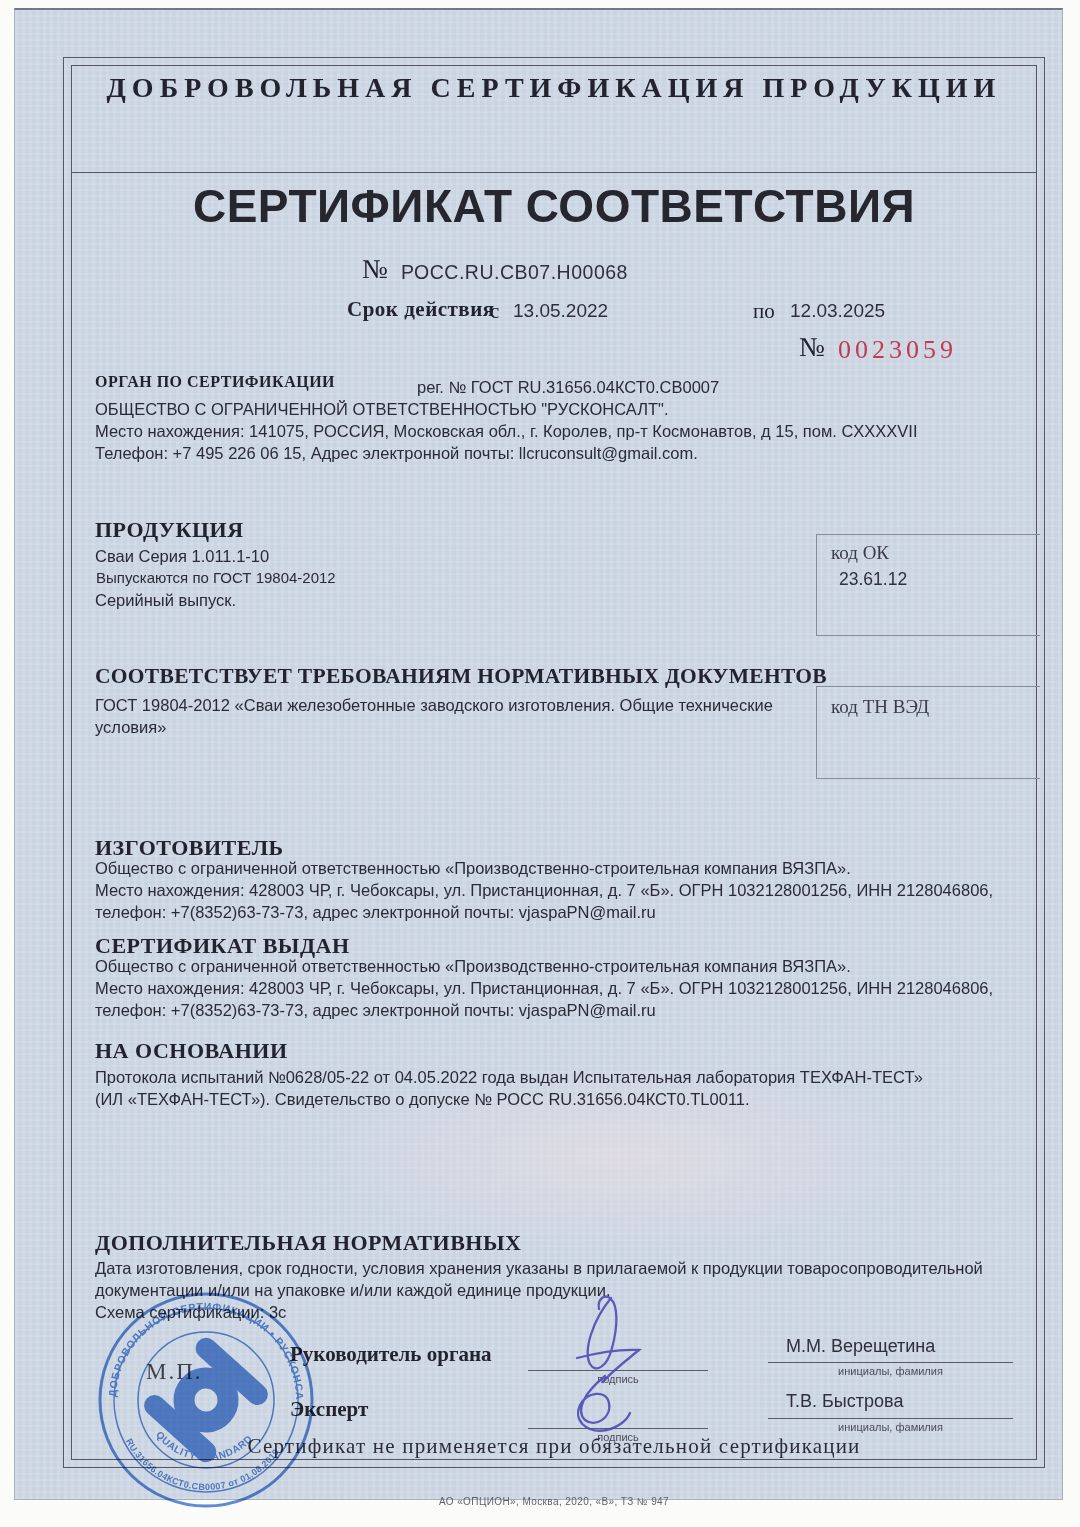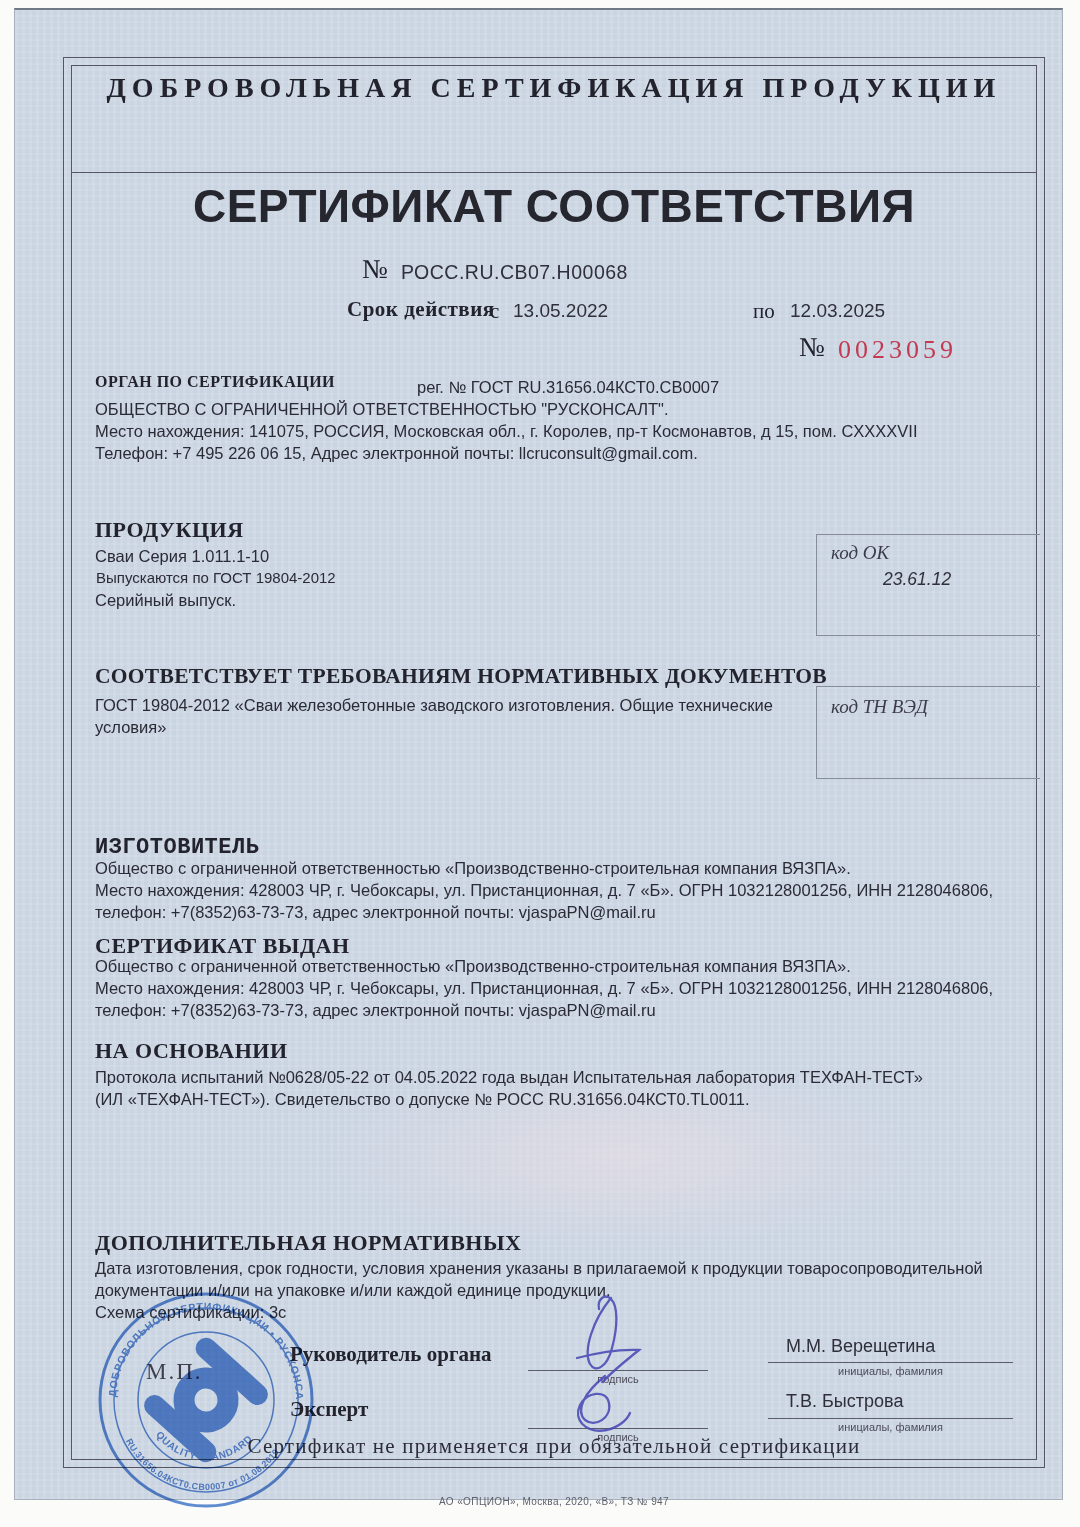--- a/index.html
+++ b/index.html
@@ -22,21 +22,21 @@
       repeating-linear-gradient(0deg, rgba(255,255,255,.04) 0 2px, rgba(163,176,194,.05) 2px 6px);
     border:1px solid #a8b0bc;
     border-top:2px solid #6f7885;
     box-sizing:border-box;
   }
   .frame{border:1px solid #565662;box-sizing:border-box;}
   .hline{height:1px;background:#565662;}
   .sigline{height:1px;background:#5b5b69;}
   .cap{font-size:11px;color:#4c4c59;text-align:center;line-height:1;}
   .codebox{
-    border:1px solid #868c98;border-right:none;box-sizing:border-box;font-style:italic;
+    border:1px solid #868c98;border-right:none;box-sizing:border-box;
   }
   .center{text-align:center;}
 </style>
 </head>
 <body>
 
 <div class="abs paper"></div>
 
 <div class="abs frame" style="left:63px;top:57px;width:982px;height:1411px;"></div>
 <div class="abs frame" style="left:71px;top:65px;width:966px;height:1395px;"></div>
@@ -64,32 +64,32 @@
 <div class="t sans" style="left:95px;top:423px;font-size:16.5px;">Место нахождения: 141075, РОССИЯ, Московская обл., г. Королев, пр-т Космонавтов, д 15, пом. CXXXXVII</div>
 <div class="t sans" style="left:95px;top:445px;font-size:16.5px;">Телефон: +7 495 226 06 15, Адрес электронной почты: llcruconsult@gmail.com.</div>
 
 <div class="t serifB" style="left:95px;top:519px;font-size:22px;letter-spacing:0.5px;">ПРОДУКЦИЯ</div>
 <div class="t sans" style="left:95px;top:548px;font-size:16.5px;">Сваи Серия 1.011.1-10</div>
 <div class="t sans" style="left:96px;top:570px;font-size:15px;">Выпускаются по ГОСТ 19804-2012</div>
 <div class="t sans" style="left:95px;top:592px;font-size:16.5px;">Серийный выпуск.</div>
 
 <div class="abs codebox" style="left:816px;top:534px;width:224px;height:102px;">
   <div class="t serif" style="left:14px;top:8px;font-size:19px;color:#3c3c48;">код ОК</div>
-  <div class="t sans" style="left:22px;top:36px;font-size:17.5px;color:#30303b;margin-left:44px;">23.61.12</div>
+  <div class="t sans" style="left:22px;top:36px;font-size:17.5px;color:#30303b;">23.61.12</div>
 </div>
 
 <div class="t serifB" style="left:95px;top:666px;font-size:21.5px;letter-spacing:0.3px;">СООТВЕТСТВУЕТ ТРЕБОВАНИЯМ НОРМАТИВНЫХ ДОКУМЕНТОВ</div>
 <div class="t sans" style="left:95px;top:697px;font-size:16.5px;">ГОСТ 19804-2012 «Сваи железобетонные заводского изготовления. Общие технические</div>
 <div class="t sans" style="left:95px;top:719px;font-size:16.5px;">условия»</div>
 
 <div class="abs codebox" style="left:816px;top:686px;width:224px;height:93px;">
   <div class="t serif" style="left:14px;top:10px;font-size:19px;color:#3c3c48;">код ТН ВЭД</div>
 </div>
 
-<div class="t serifB" style="left:95px;top:837px;font-size:22px;letter-spacing:0.5px;font-family:Liberation Mono, monospace;">ИЗГОТОВИТЕЛЬ</div>
+<div class="t serifB" style="left:95px;top:837px;font-size:22px;letter-spacing:0.5px;">ИЗГОТОВИТЕЛЬ</div>
 <div class="t sans" style="left:95px;top:860px;font-size:16.5px;">Общество с ограниченной ответственностью «Производственно-строительная компания ВЯЗПА».</div>
 <div class="t sans" style="left:95px;top:882px;font-size:16.5px;">Место нахождения: 428003 ЧР, г. Чебоксары, ул. Пристанционная, д. 7 «Б». ОГРН 1032128001256, ИНН 2128046806,</div>
 <div class="t sans" style="left:95px;top:904px;font-size:16.5px;">телефон: +7(8352)63-73-73, адрес электронной почты: vjaspaPN@mail.ru</div>
 
 <div class="t serifB" style="left:95px;top:935px;font-size:22px;letter-spacing:0.5px;">СЕРТИФИКАТ ВЫДАН</div>
 <div class="t sans" style="left:95px;top:958px;font-size:16.5px;">Общество с ограниченной ответственностью «Производственно-строительная компания ВЯЗПА».</div>
 <div class="t sans" style="left:95px;top:980px;font-size:16.5px;">Место нахождения: 428003 ЧР, г. Чебоксары, ул. Пристанционная, д. 7 «Б». ОГРН 1032128001256, ИНН 2128046806,</div>
 <div class="t sans" style="left:95px;top:1002px;font-size:16.5px;">телефон: +7(8352)63-73-73, адрес электронной почты: vjaspaPN@mail.ru</div>
 
 <div class="t serifB" style="left:95px;top:1040px;font-size:22px;letter-spacing:0.5px;">НА ОСНОВАНИИ</div>

